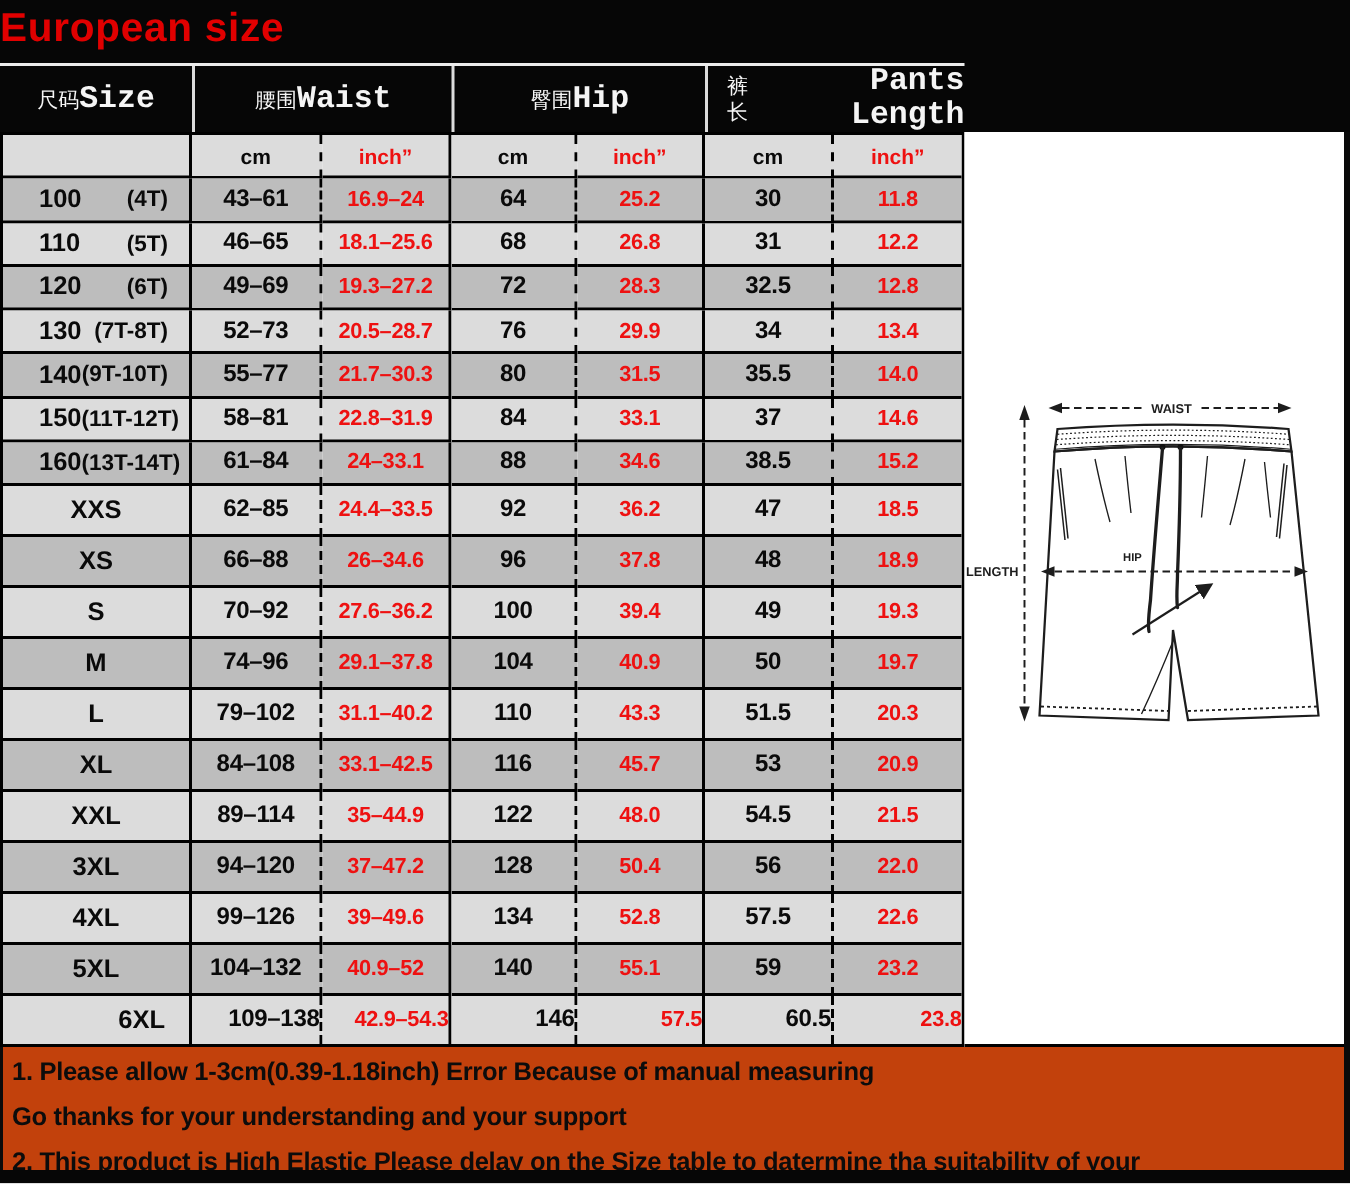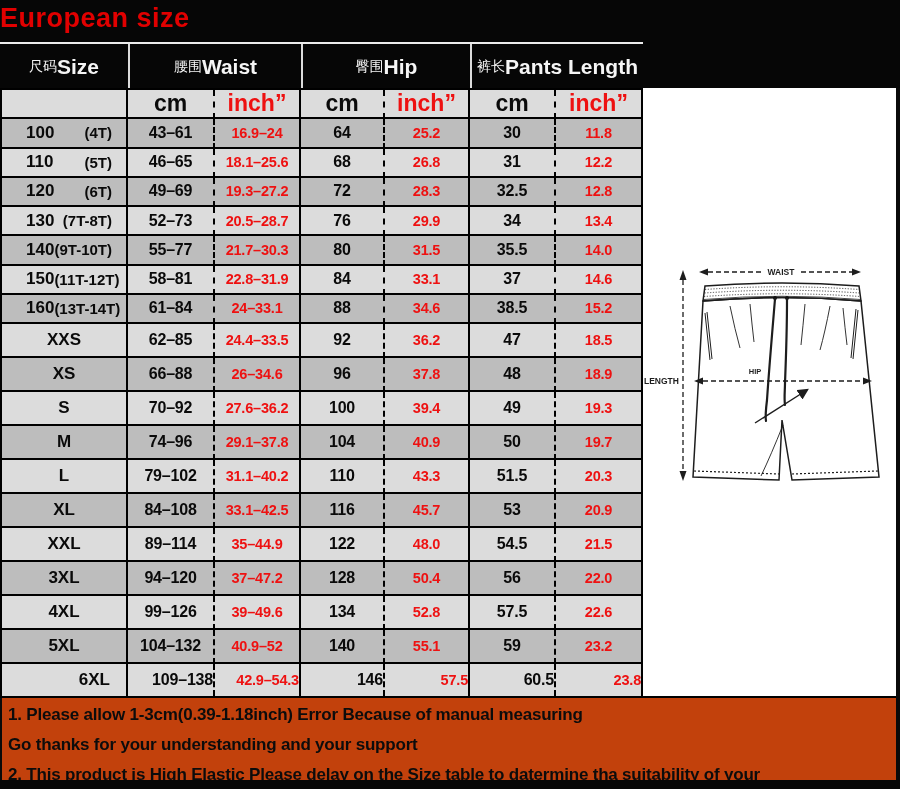--- a/index.html
+++ b/index.html
@@ -9,36 +9,36 @@
   
   .top-band{position:absolute;left:0;top:0;width:900px;height:88px;background:var(--band_black);}
   .title{position:absolute;left:0;top:3px;width:643px;text-align:left;
          font-size:27px;font-weight:700;color:var(--title_red);letter-spacing:.5px;}
   .header-row{position:absolute;left:0;top:42px;width:643px;height:46px;display:flex;
               border-top:2px solid #ececec;box-sizing:border-box;}
   .hcell{display:flex;flex-direction:row;align-items:center;justify-content:center;
          color:#f5f5f5;box-sizing:border-box;}
   .hcell + .hcell{border-left:2px solid #dcdcdc;text-align:right;}
   .hcell .zh{font-size:14px;line-height:17px;}
-  .hcell .en{font-size:21px;line-height:23px;font-weight:700;}
+  .hcell .en{font-size:21px;line-height:23px;font-weight:700;font-family:Liberation Mono, monospace;}
   .hw-size{width:128px}.hw-waist{width:173px}.hw-hip{width:169px}.hw-len{width:173px}
 
   
   .size-table{position:absolute;left:0;top:88px;width:643px;height:610px;box-sizing:border-box;
               display:grid;border:2px solid #000;
               grid-template-columns:126px 87px 86px 84px 85px 86px 85px;
               grid-template-rows:repeat(19,1fr);}
   .cell{display:flex;align-items:center;justify-content:center;border-bottom:2px solid #000;
         box-sizing:border-box;font-weight:700;white-space:nowrap;overflow:hidden;}
   .size-table > .cell:nth-last-child(-n+7){border-bottom:none;justify-content:flex-end;}
   .br-s{border-right:2px solid #000;}
   .br-d{border-right:2px dashed #000;}
   .bg-l{background:var(--row_light);}
   .bg-d{background:var(--row_dark);}
-  .t-unit{font-size:23px;color:#0a0a0a;}
+  .t-unit{font-size:14px;color:#0a0a0a;}
   .t-unit.red{color:var(--value_red);}
   .t-cm{font-size:16px;color:#0a0a0a;letter-spacing:-.2px;}
   .t-in{font-size:14.5px;color:var(--value_red);letter-spacing:-.2px;}
   .t-size{font-size:17px;color:#0a0a0a;}
   .c-size{justify-content:space-between;padding:0 14px 0 24px;}
   .c-size.center{justify-content:center;padding:16px;}
   .c-size .tag{font-size:15px;}
 
   
   .right-panel{position:absolute;left:643px;top:88px;width:254px;height:610px;background:#fff;}

